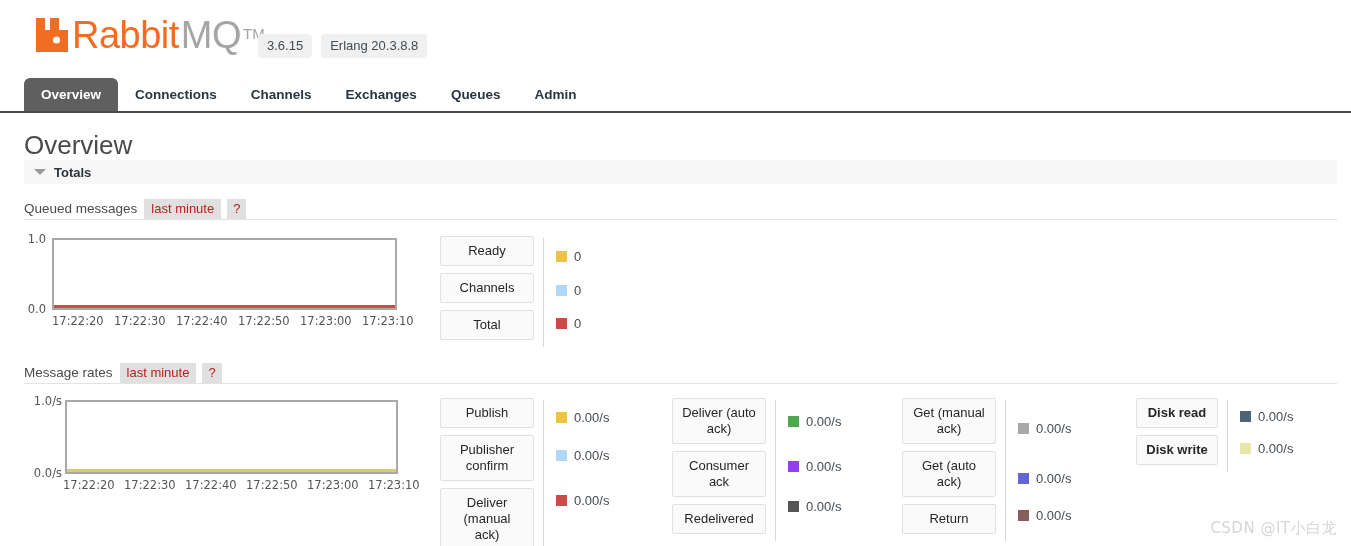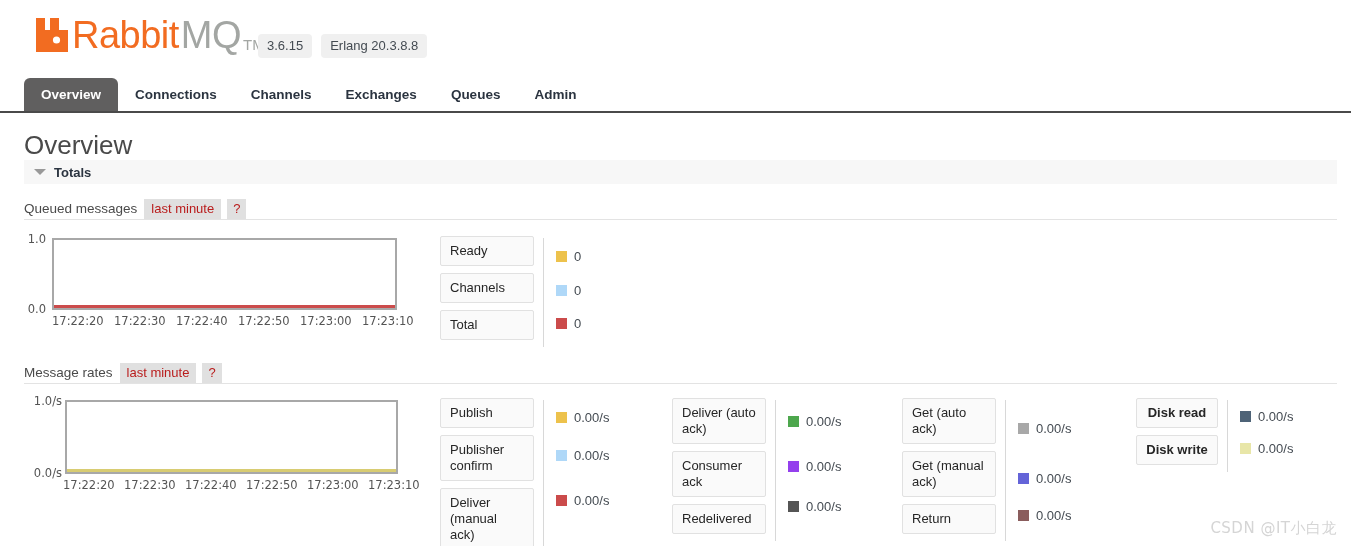--- a/index.html
+++ b/index.html
@@ -16,21 +16,21 @@
     background: #ffffff;
   }
 
   
   #header {
     position: absolute; left: 0; top: 0;
     width: 1351px; height: 76px;
   }
   #logo-wrap {
     position: absolute; left: 34px; top: 16px;
-    display: flex; align-items: flex-end;
+    display: flex; align-items: center;
   }
   .logo-mark { display: block; }
   .logo-text {
     font-size: 38px;
     line-height: 38px;
     letter-spacing: -0.5px;
     font-weight: 400;
     margin-left: 2px;
   }
   .logo-rabbit { color: #F26C21; }
@@ -171,21 +171,21 @@
     display: flex;
     flex-direction: column;
     width: 94px;
   }
   .lbl-box {
     border: 1px solid #e1e1e1;
     background: #fafafa;
     color: #262626;
     font-size: 13px;
     line-height: 16px;
-    text-align: left;
+    text-align: center;
     padding: 6px 9px 6px 9px;
     margin-bottom: 7px;
     border-radius: 2px;
     cursor: pointer;
   }
   .legend-div {
     width: 1px;
     background: #d8d8d8;
     margin: 2px 0 0 9px;
     align-self: stretch;
@@ -368,22 +368,22 @@
       </div>
       <div class="val-row" style="height:30px;">
         <span class="swatch" style="background:#555555;"></span>
         <span>0.00/s</span>
       </div>
     </div>
   </div>
 
   <div class="legend-group" style="left:902px; top:398px;">
     <div class="legend-labels">
+      <div class="lbl-box">Get (manual ack)</div>
       <div class="lbl-box">Get (auto ack)</div>
-      <div class="lbl-box">Get (manual ack)</div>
       <div class="lbl-box">Return</div>
     </div>
     <div class="legend-div"></div>
     <div class="legend-values">
       <div class="val-row" style="height:57px;">
         <span class="swatch" style="background:#a8a8a8;"></span>
         <span>0.00/s</span>
       </div>
       <div class="val-row" style="height:43px;">
         <span class="swatch" style="background:#6464d8;"></span>

